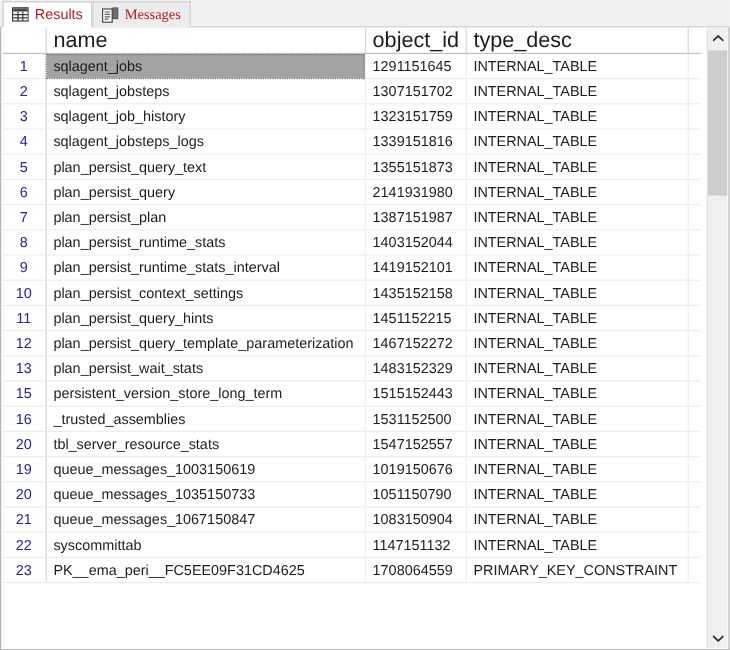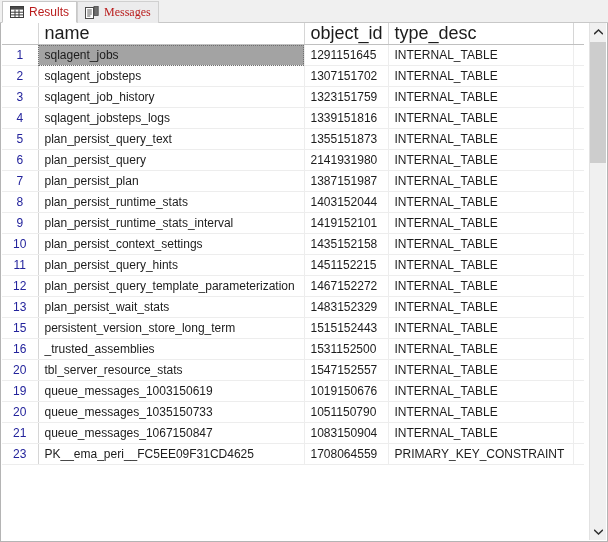--- a/index.html
+++ b/index.html
@@ -374,20 +374,27 @@
             <td class="pad"></td>
           </tr>
           <tr>
             <td class="rn">21</td>
             <td class="name">queue_messages_1067150847</td>
             <td class="oid">1083150904</td>
             <td class="type">INTERNAL_TABLE</td>
             <td class="pad"></td>
           </tr>
           <tr>
+            <td class="rn">22</td>
+            <td class="name">syscommittab</td>
+            <td class="oid">1147151132</td>
+            <td class="type">INTERNAL_TABLE</td>
+            <td class="pad"></td>
+          </tr>
+          <tr>
             <td class="rn">23</td>
             <td class="name">PK__ema_peri__FC5EE09F31CD4625</td>
             <td class="oid">1708064559</td>
             <td class="type">PRIMARY_KEY_CONSTRAINT</td>
             <td class="pad"></td>
           </tr>
         </tbody>
     </table>
   </div>
 

